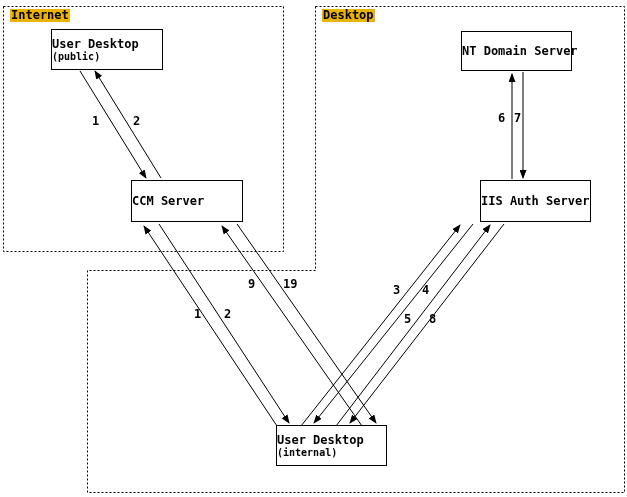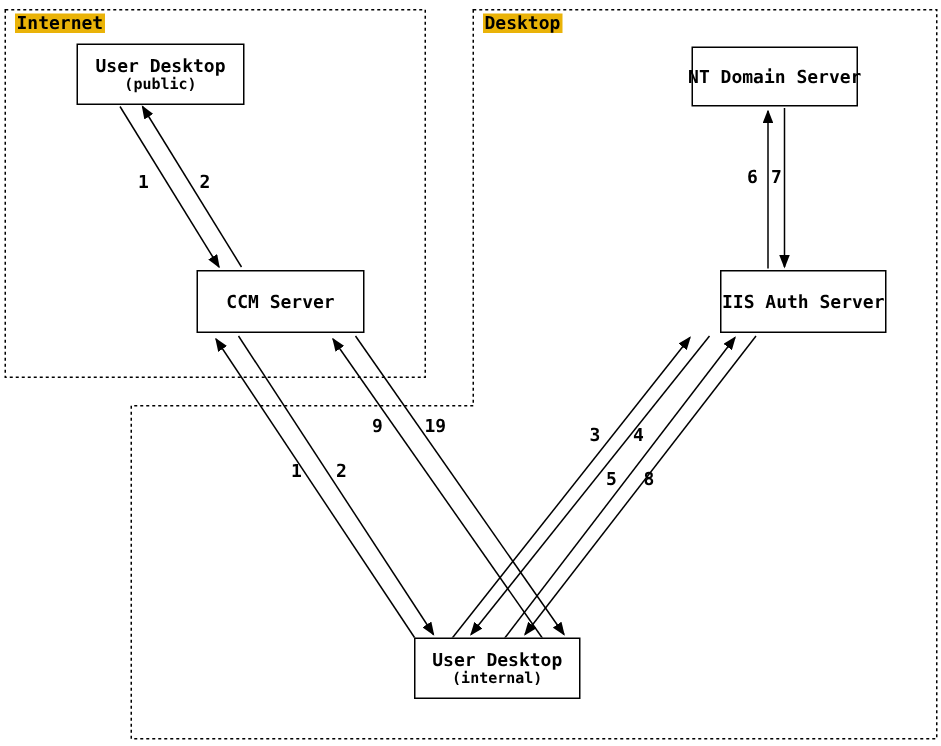--- a/index.html
+++ b/index.html
@@ -4,21 +4,21 @@
 <style>
   html,body{margin:0;padding:0;background:#ffffff;}
   .diagram{
     position:relative;width:627px;height:497px;background:#ffffff;
     font-family:"DejaVu Sans Mono","Liberation Mono",monospace;
     overflow:hidden;
   }
   #edge-layer{position:absolute;left:0;top:0;z-index:0;}
   .node{
     position:absolute;border:1px solid #000;background:#fff;z-index:2;
-    display:flex;flex-direction:column;align-items:center;justify-content:center;
+    display:flex;flex-direction:column;align-items:flex-start;justify-content:center;
     text-align:center;box-sizing:border-box;
   }
   .node-title{font-size:12px;font-weight:bold;line-height:13px;white-space:nowrap;letter-spacing:0px;color:#000;}
   .node-sub{font-size:10px;font-weight:bold;line-height:11px;white-space:nowrap;color:#000;}
   .zone-label{
     position:absolute;z-index:1;font-size:12px;font-weight:bold;line-height:13px;
     white-space:nowrap;color:#000;background:#eab308;padding:0 1px;
   }
   .edge-label{
     position:absolute;z-index:3;font-size:12px;font-weight:bold;line-height:13px;

